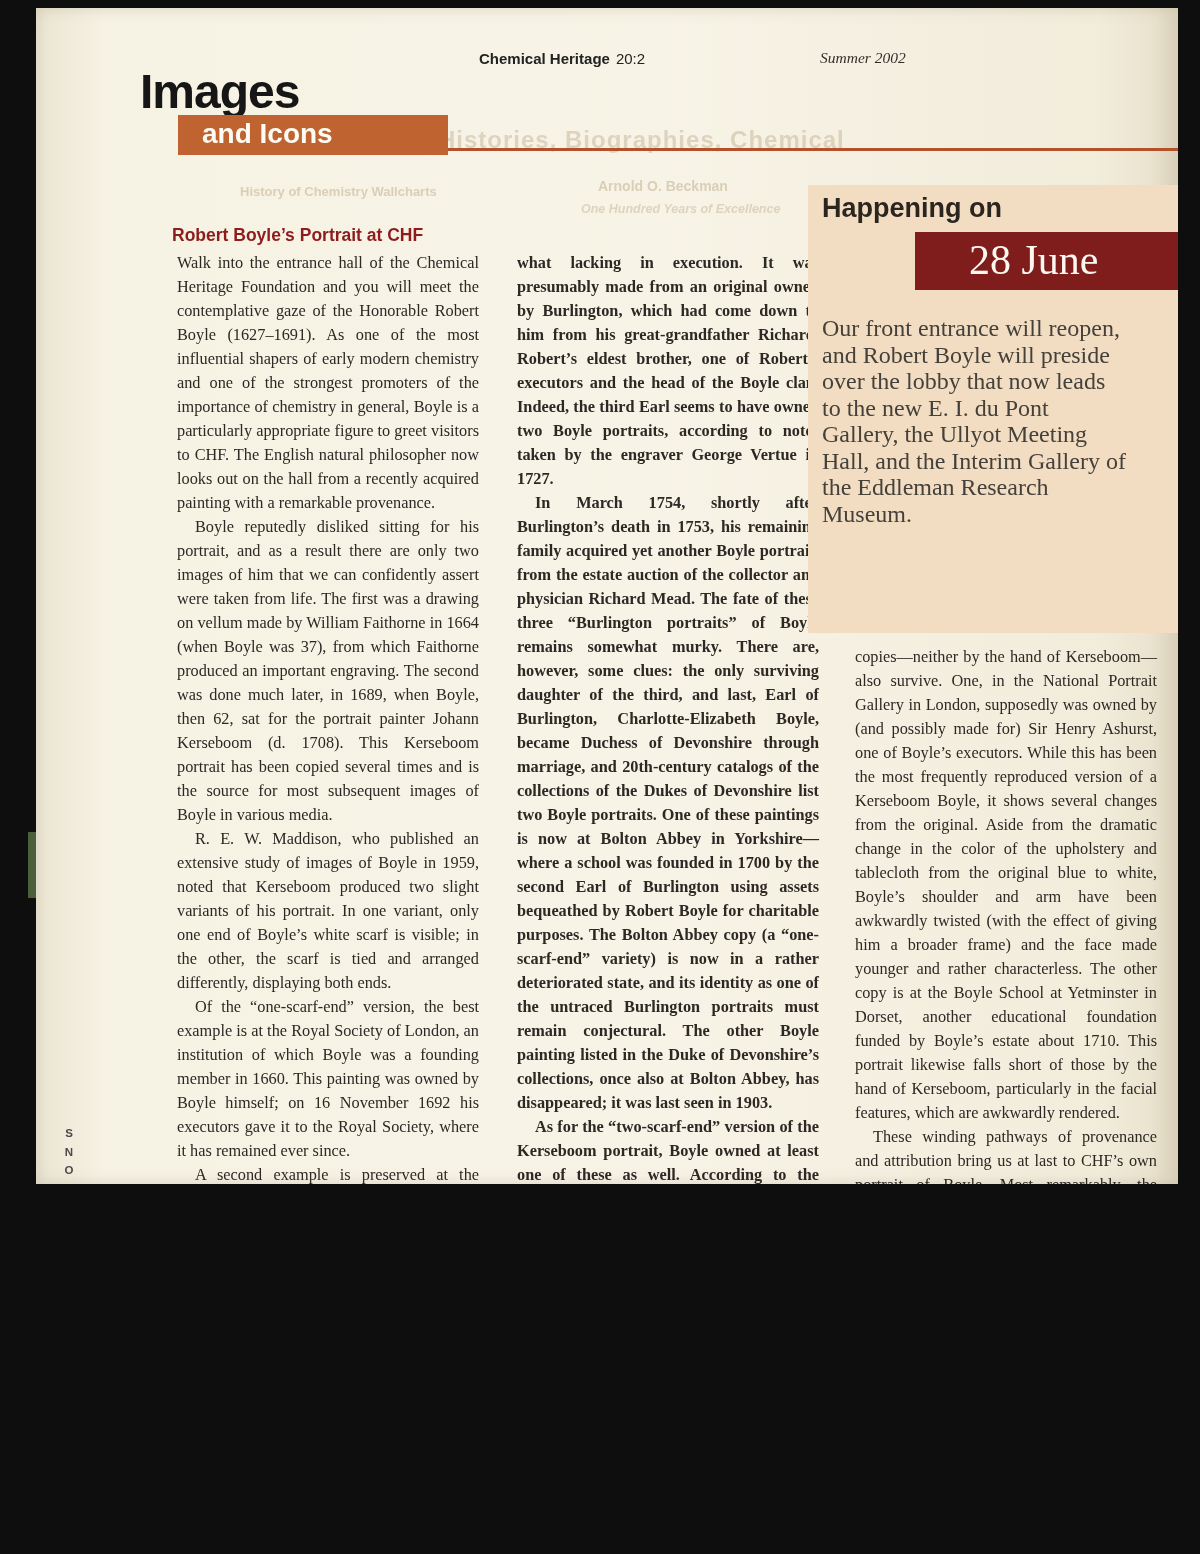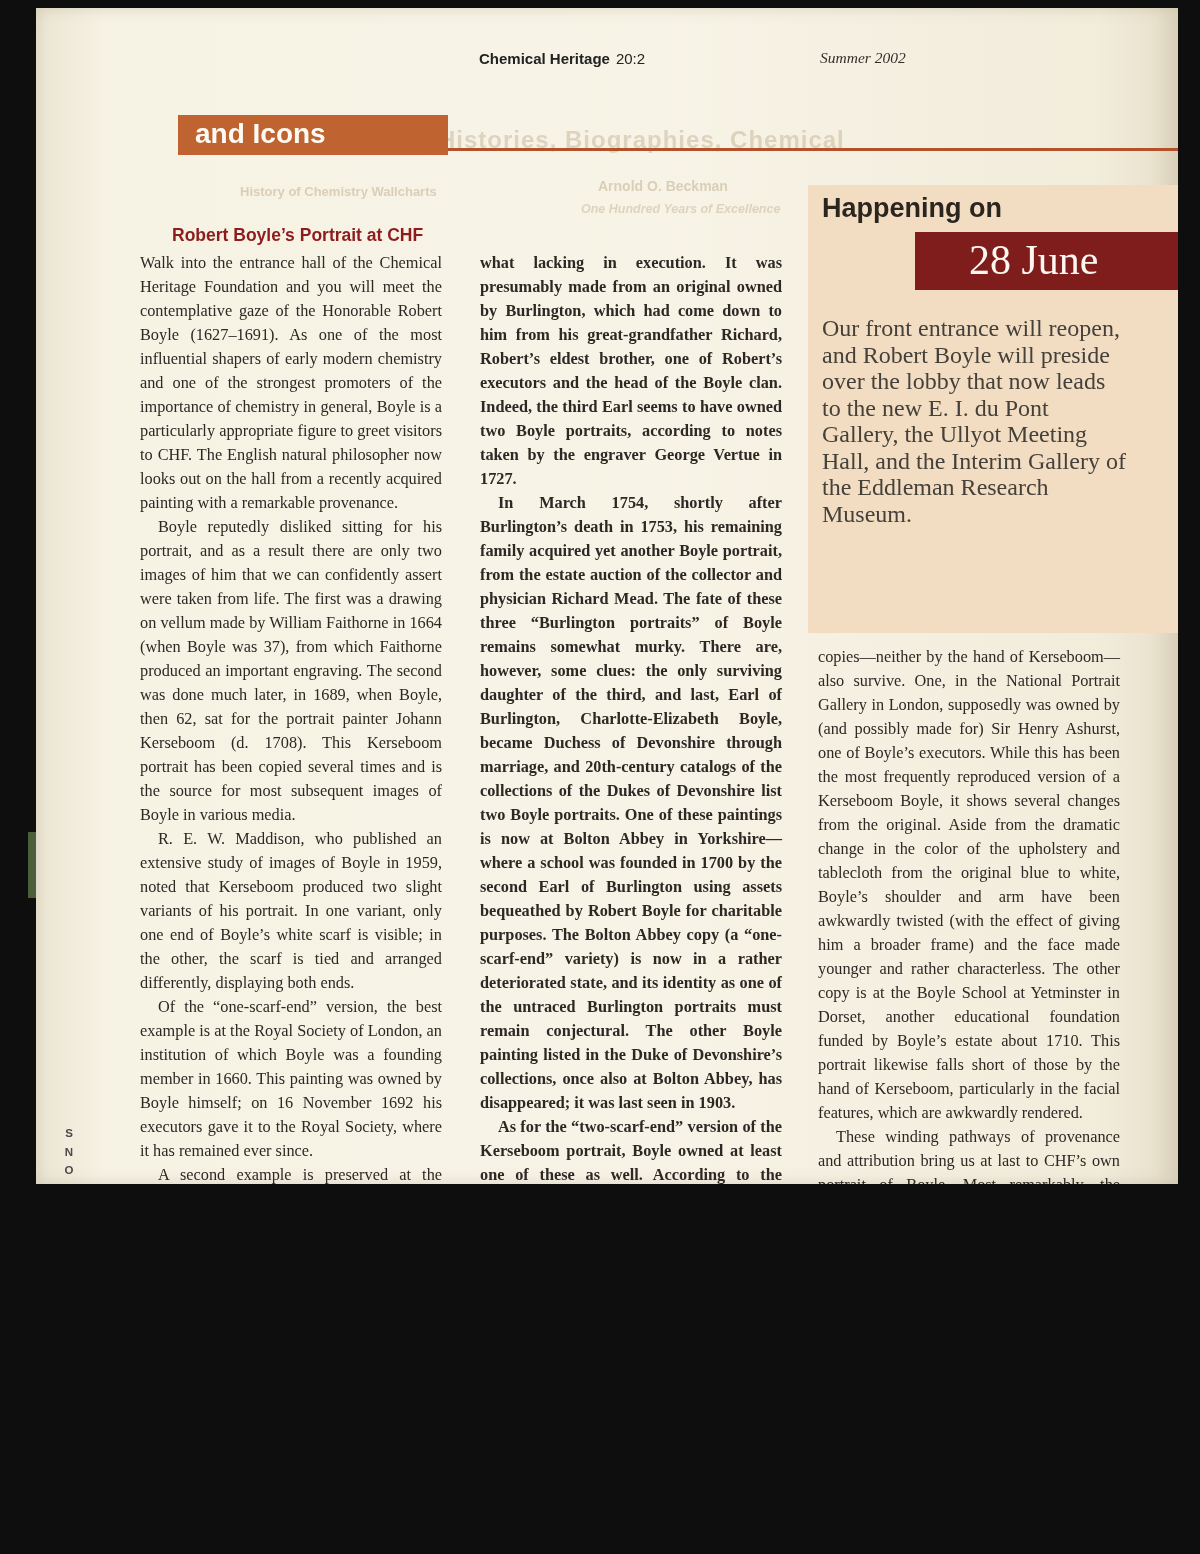--- a/index.html
+++ b/index.html
@@ -26,30 +26,30 @@
   .ghost4 { left:545px; top:194px; font-size:12.5px; font-style:italic; opacity:0.30; }
 
   
   .top-rule { position:absolute; left:408px; top:140px; right:0; height:3px; background:#b2512a; }
 
   
   .masthead-title { position:absolute; left:104px; top:56px; font-family:"Liberation Sans", sans-serif;
                     font-weight:900; font-size:48px; color:#161616; letter-spacing:-1px; z-index:1; }
   .masthead-banner { position:absolute; left:142px; top:107px; width:270px; height:40px;
                      background:#bf6330; z-index:2; }
-  .masthead-banner span { display:block; padding-left:17px; line-height:38px; color:#fdfbf4;
+  .masthead-banner span { display:block; padding-left:24px; line-height:38px; color:#fdfbf4;
                           font-family:"Liberation Sans", sans-serif; font-weight:bold; font-size:28px; }
 
   
   .article-heading { position:absolute; left:104px; top:217px; font-family:"Liberation Sans", sans-serif;
                      font-weight:bold; font-size:17.5px; color:#8e1c1c;margin-left:32px; }
 
   
   .col { position:absolute; width:302px; font-size:16.3px; line-height:24px; text-align:justify;
-         color:#2c2824; }
+         color:#2c2824;margin-left:37px; }
   .col p + p { text-indent:18px; }
   .col-1 { left:104px; top:243px; }
   .col-2 { left:444px; top:243px;font-weight:bold; }
   .col-3 { left:782px; top:637px; }
 
   
   .sidebar { position:absolute; left:772px; top:177px; right:0; height:448px; background:#f3ddc2; }
   .sidebar-kicker { position:absolute; left:14px; top:8px; font-family:"Liberation Sans", sans-serif;
                     font-weight:bold; font-size:27px; color:#2b2520; }
   .sidebar-banner { position:absolute; left:107px; top:47px; right:0; height:58px; background:#7f1d1d; }
@@ -82,20 +82,21 @@
   </div>
   <div class="runhead-season">Summer 2002</div>
 
   <div class="ghost ghost1">Histories, Biographies, Chemical</div>
   <div class="ghost ghost2">History of Chemistry Wallcharts</div>
   <div class="ghost ghost3">Arnold O. Beckman</div>
   <div class="ghost ghost4">One Hundred Years of Excellence</div>
 
   <div class="top-rule"></div>
 
+  <div class="masthead-title">Images</div>
   <div class="masthead-banner">
     <span>and Icons</span>
   </div>
 
   <div class="article-heading">Robert Boyle’s Portrait at CHF</div>
 
   <div class="col col-1">
     <p>Walk into the entrance hall of the Chemical Heritage Foundation and you will meet the contemplative gaze of the Honorable Robert Boyle (1627–1691). As one of the most influential shapers of early modern chemistry and one of the strongest promoters of the importance of chemistry in general, Boyle is a particularly appropriate figure to greet visitors to CHF. The English natural philosopher now looks out on the hall from a recently acquired painting with a remarkable provenance.</p>
     <p>Boyle reputedly disliked sitting for his portrait, and as a result there are only two images of him that we can confidently assert were taken from life. The first was a drawing on vellum made by William Faithorne in 1664 (when Boyle was 37), from which Faithorne produced an important engraving. The second was done much later, in 1689, when Boyle, then 62, sat for the portrait painter Johann Kerseboom (d. 1708). This Kerseboom portrait has been copied several times and is the source for most subsequent images of Boyle in various media.</p>
     <p>R. E. W. Maddison, who published an extensive study of images of Boyle in 1959, noted that Kerseboom produced two slight variants of his portrait. In one variant, only one end of Boyle’s white scarf is visible; in the other, the scarf is tied and arranged differently, displaying both ends.</p>

